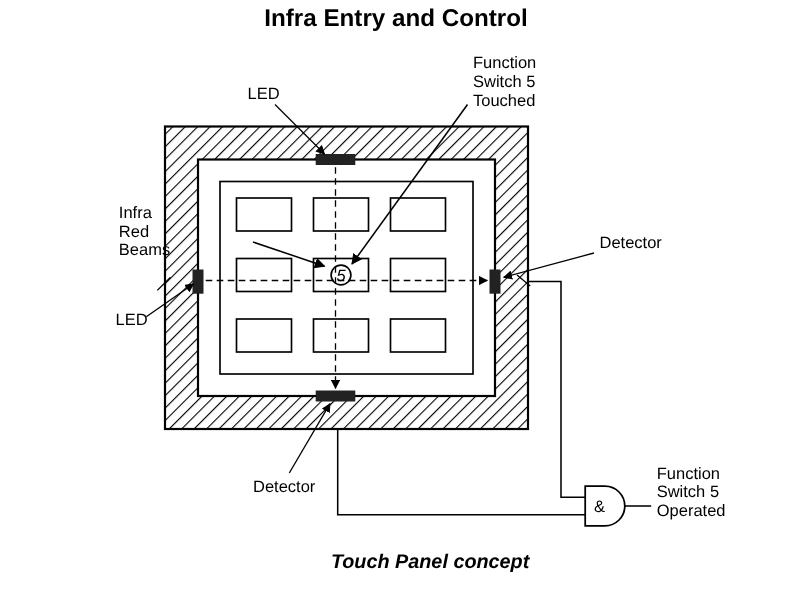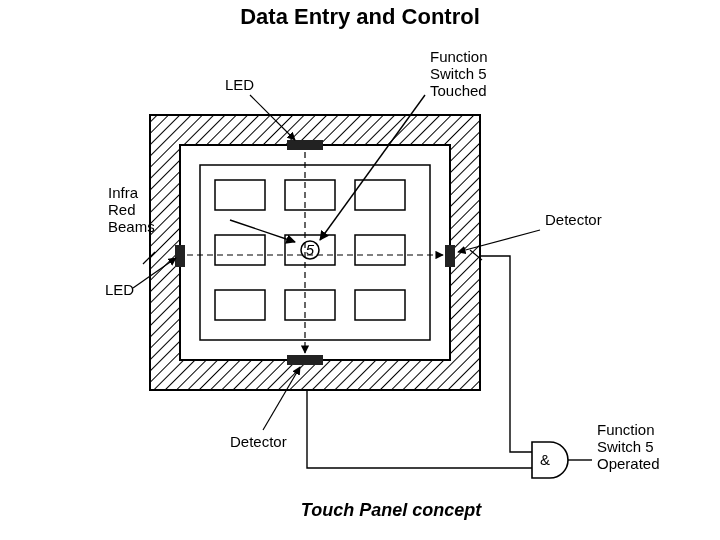--- a/index.html
+++ b/index.html
@@ -38,21 +38,21 @@
   }
   .ann {
     font-family: Arial, Helvetica, sans-serif;
     font-size: 15px;
     fill: #000000;
   }
 </style>
 </head>
 <body>
 
-<div class="title">Data Entry and Control</div>
+<div class="title">Infra Entry and Control</div>
 <div class="caption">Touch Panel concept</div>
 
 <svg width="720" height="540" viewBox="0 0 720 540">
   <defs>
 
     <pattern id="hatch" patternUnits="userSpaceOnUse" width="8" height="8" patternTransform="rotate(45)">
       <rect width="8" height="8" fill="#ffffff"></rect>
       <line x1="0" y1="0" x2="0" y2="8" stroke="#000000" stroke-width="2"></line>
     </pattern>
     <marker id="arrow" viewBox="0 0 10 10" refX="9" refY="5" markerWidth="7" markerHeight="7" orient="auto-start-reverse">

